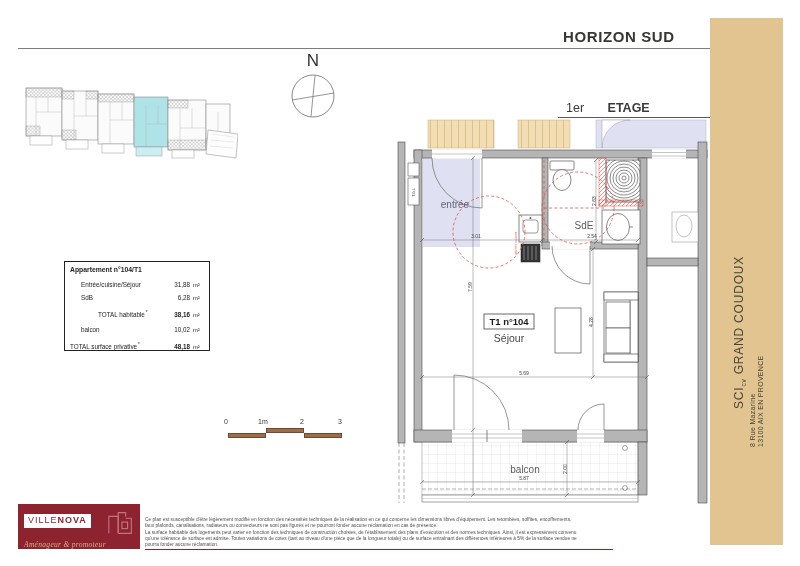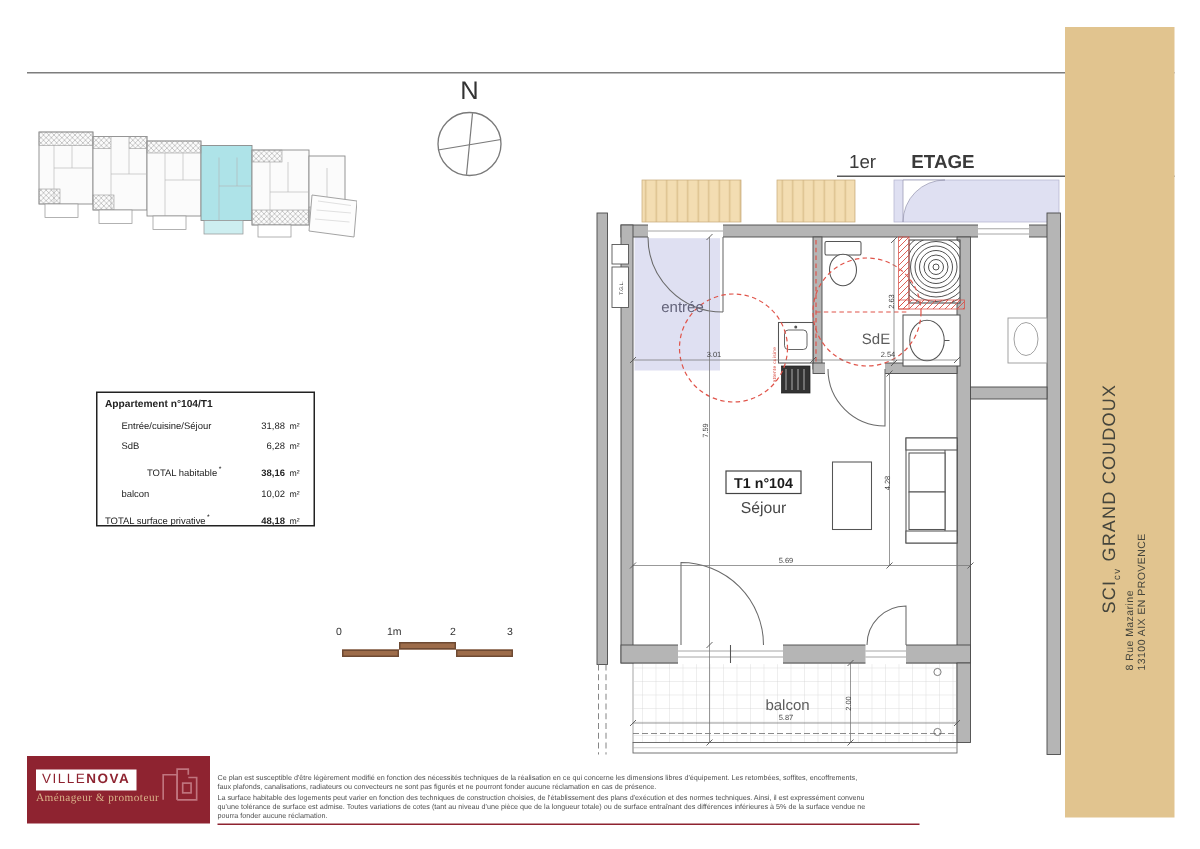--- a/index.html
+++ b/index.html
@@ -44,22 +44,22 @@
   #scalebar{left:226px;top:418px;width:122px;height:26px;}
   #scalebar .sb-label{position:absolute;top:0;font-size:7px;color:#333;}
   .sb-seg{position:absolute;height:5px;background:#9d6c4a;border:0.5px solid #6e4a33;box-sizing:border-box;}
 
   
   #logo{left:18px;top:504px;width:122px;height:45px;background:#8e2330;box-sizing:border-box;
         padding:5px 6px;display:flex;justify-content:center;}
   #logo-namebox{background:#fff;padding:1px 4px 2px;display:inline-block;color:#8e2330;
                 font-size:9px;letter-spacing:1px;line-height:1.2;}
   #logo-namebox .bold{font-weight:bold;}
-  #logo-tagline{color:#d9b189;font-family:"Liberation Serif",serif;
-                font-size:7.5px;margin-top:0;letter-spacing:.3px;white-space:nowrap;}
+  #logo-tagline{color:#d9b189;font-family:"Liberation Serif",serif;font-style:italic;
+                font-size:7.5px;margin-top:12px;letter-spacing:.3px;white-space:nowrap;}
 
   
   #disclaimer{left:145px;top:517px;width:480px;font-size:4.8px;line-height:6.3px;color:#4f4f4f;}
   #disclaimer div{white-space:nowrap;}
   #rule-red{left:145px;top:549px;width:468px;border-top:1.6px solid #8e2330;}
 
   
   svg text{font-family:"Liberation Sans",sans-serif;}
   text.dim{font-size:5px;fill:#444;text-anchor:middle;}
   text.room{font-size:10px;fill:#63637a;text-anchor:middle;}
@@ -68,20 +68,21 @@
   text.unitid{font-size:9.5px;font-weight:bold;fill:#1a1a1a;text-anchor:middle;}
   text.t-tiny{font-size:3.4px;fill:#333;text-anchor:middle;}
   text.knote{font-size:3.2px;fill:#d94f45;text-anchor:middle;letter-spacing:.2px;}
 </style>
 </head>
 <body>
 
 <div id="page">
 
   <div class="abs" id="rule-top"></div>
+  <div class="abs" id="project-title">HORIZON SUD</div>
   <div class="abs" id="floor-label">
     <span>1er</span>
     <span class="bold">ETAGE</span>
   </div>
   <div class="abs" id="rule-floor"></div>
   <div class="abs" id="plan-type">plan de vente</div>
 
   <div class="abs" id="sidebar"></div>
   <div class="abs" id="sidebar-text">
     <div id="sidebar-company">

